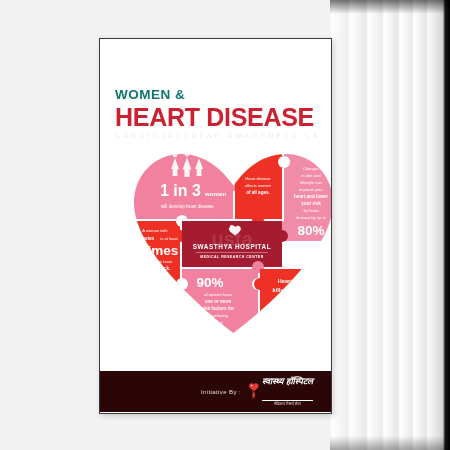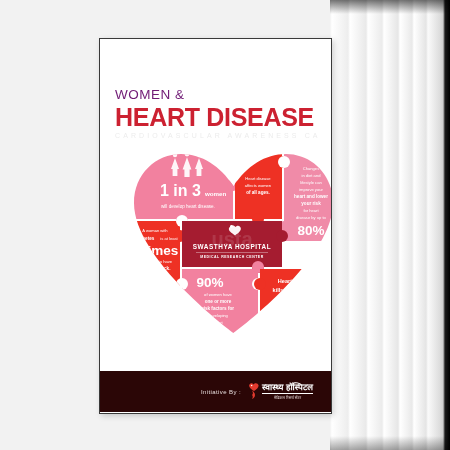--- a/index.html
+++ b/index.html
@@ -66,22 +66,22 @@
   
   .heading {
     position: absolute;
     left: 15px;
     top: 49px;
     width: 205px;
   }
   .kicker {
     font-size: 13.5px;
     letter-spacing: 0.5px;
-    color: #701a75;
-    font-weight: 400;
+    color: #0f766e;
+    font-weight: 700;
     line-height: 1;
   }
   .headline {
     font-size: 25px;
     font-weight: 700;
     letter-spacing: -0.3px;
     color: #cc2131;
     line-height: 1.05;
     margin-top: 2px;
   }
@@ -136,22 +136,23 @@
     font-weight: 400;
   }
   .footer-logo { display: flex; align-items: center; gap: 3px; }
   .footer-mark { width: 11px; height: 16px; }
   .footer-words { line-height: 1.05; }
   .footer-hi {
     color: #ffffff;
     font-size: 8.5px;
     font-weight: 700;
     border-bottom: 1px solid #ffffff;
-    padding-bottom: 1px;
+    padding-bottom: 14px;
     white-space: nowrap;
+    font-style: italic;
   }
   .footer-sub {
     color: #f0e4e4;
     font-size: 3.9px;
     text-align: center;
     margin-top: 1.5px;
     white-space: nowrap;
   }
 </style>
 </head>

